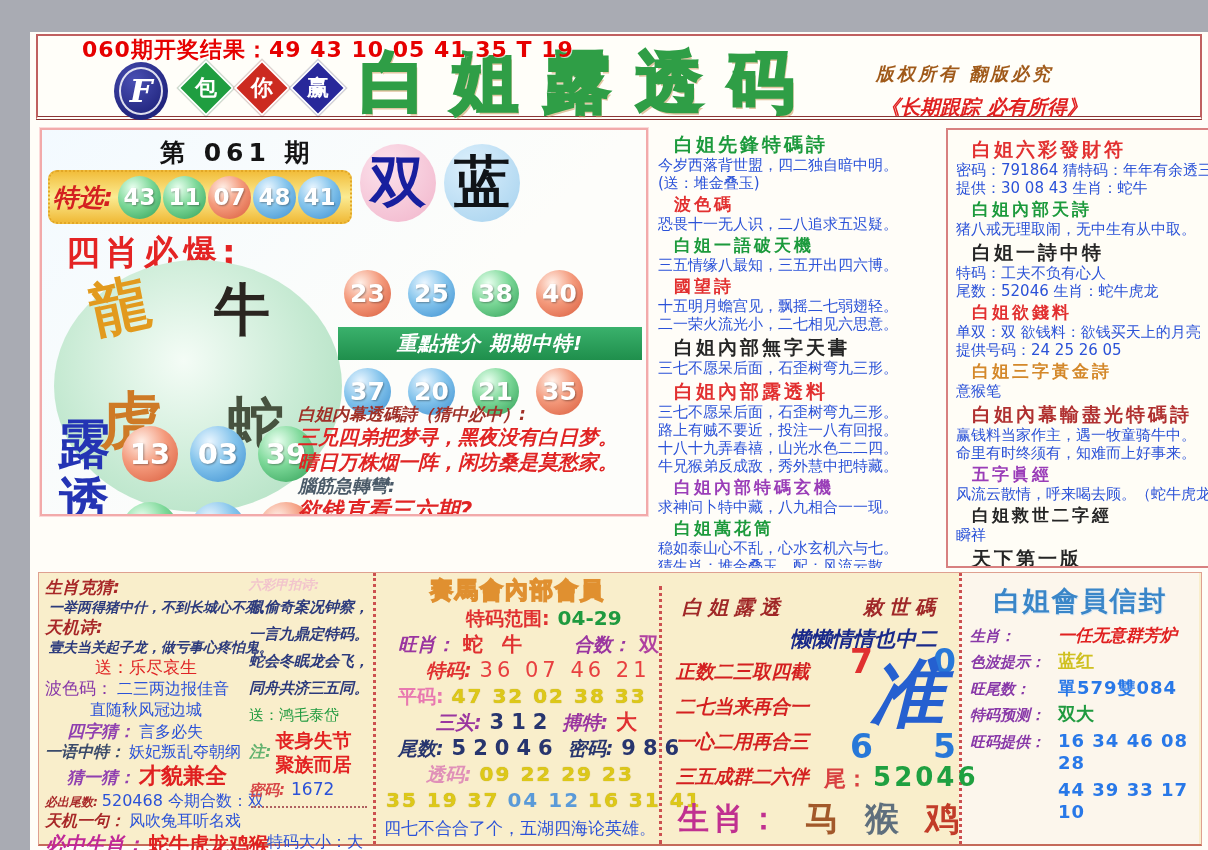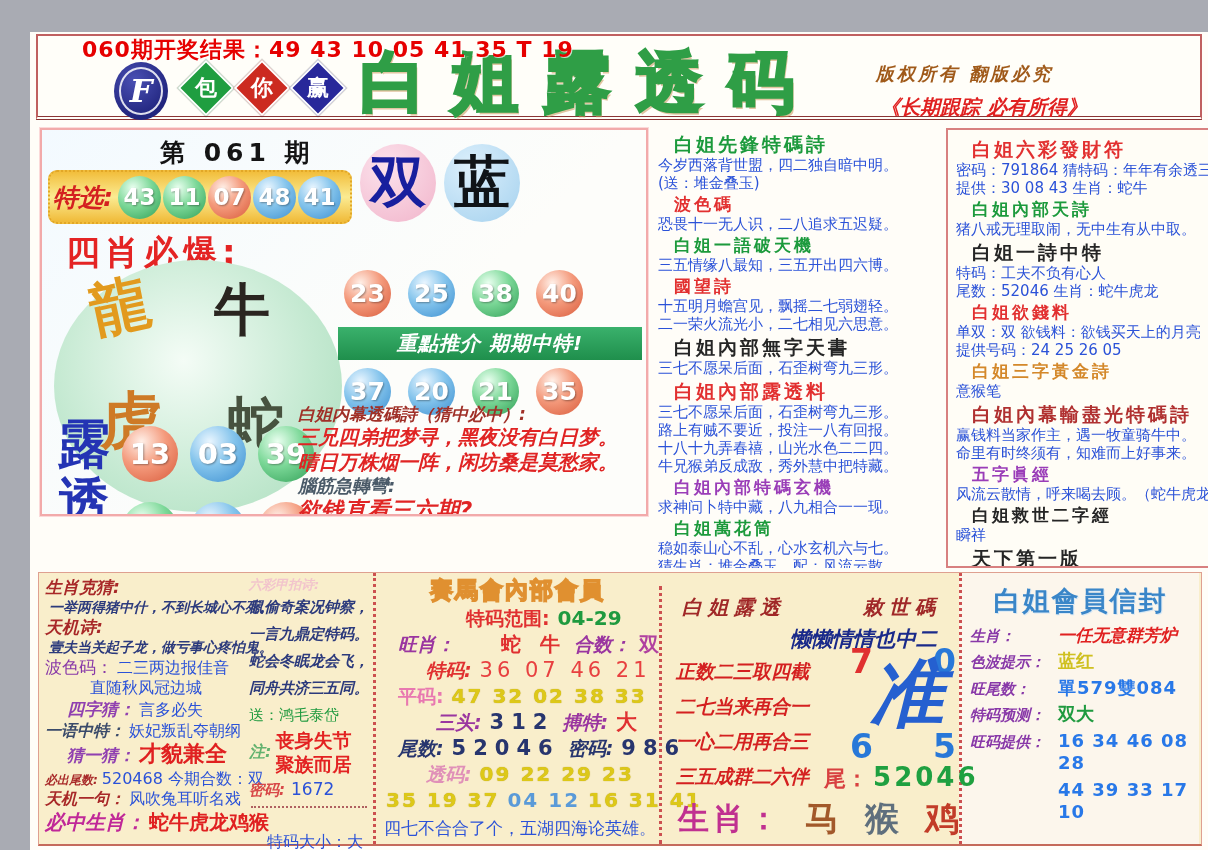--- a/index.html
+++ b/index.html
@@ -127,21 +127,21 @@
   .note-label { color:#49a85f; font-weight:bold; font-style:italic; font-size:16px; opacity:.85; }
   .note-text { color:#e32222; font-size:19px; font-weight:bold; line-height:1.25; }
   .pa2-pwd { display:flex; gap:6px; align-items:baseline; margin-top:2px; }
   .pwd-label { color:#d84848; font-style:italic; font-weight:bold; font-size:15px; }
   .pwd-val { color:#2b52d8; font-size:17px; }
   .dots { border-top:2px dotted #b06060; margin:6px 2px; }
   .size-line { color:#2b52d8; font-size:16px; margin-top:24px; padding-left:18px; }
 
   .pbh { text-align:center; font-size:23px; font-weight:bold; letter-spacing:2px; color:#fdeec8;
          -webkit-text-stroke:1.5px #e09030; text-shadow:0 0 1px #e09030; line-height:30px; white-space:nowrap; }
-  .pbrow { display:flex; align-items:baseline; gap:8px; line-height:25px; margin:1px 0; white-space:nowrap;text-align:right; }
+  .pbrow { display:flex; align-items:baseline; gap:8px; line-height:25px; margin:1px 0; white-space:nowrap; }
   .pl90{padding-left:90px;} .pl22{padding-left:22px;} .pl50{padding-left:50px;}
   .pl60{padding-left:60px;} .pl10{padding-left:10px;}
   .pbl-red { color:#e03030; font-weight:bold; font-size:19px; }
   .pbv-green { color:#1f9a3f; font-weight:bold; font-size:20px; }
   .pbl-purple { color:#9a35a0; font-weight:bold; font-style:italic; font-size:19px; }
   .pbv-red { color:#e03030; font-weight:bold; font-size:20px; letter-spacing:6px; }
   .wxgap { width:118px; }
   .pbv-magenta { color:#b040a0; font-weight:bold; font-size:20px; }
   .pbl-redit { color:#e03030; font-weight:bold; font-style:italic; font-size:19px; }
   .pbv-rednum { color:#e84040; font-size:21px; letter-spacing:4px; }
@@ -345,20 +345,24 @@
             <div class="arow">
               <span class="a-darkred">天机诗:</span>
               <span></span>
             </div>
 
             <div class="arow">
               <span></span>
               <span class="a-navy">壹夫当关起子龙，做亏事心疼怕鬼。</span>
             </div>
 
+            <div class="arow center">
+              <span></span>
+              <span class="a-red">送：乐尽哀生</span>
+            </div>
 
             <div class="arow">
               <span class="a-purple">波色码：</span>
               <span class="a-blue">二三两边报佳音</span>
             </div>
 
             <div class="arow center">
               <span></span>
               <span class="a-blue">直随秋风冠边城</span>
             </div>

